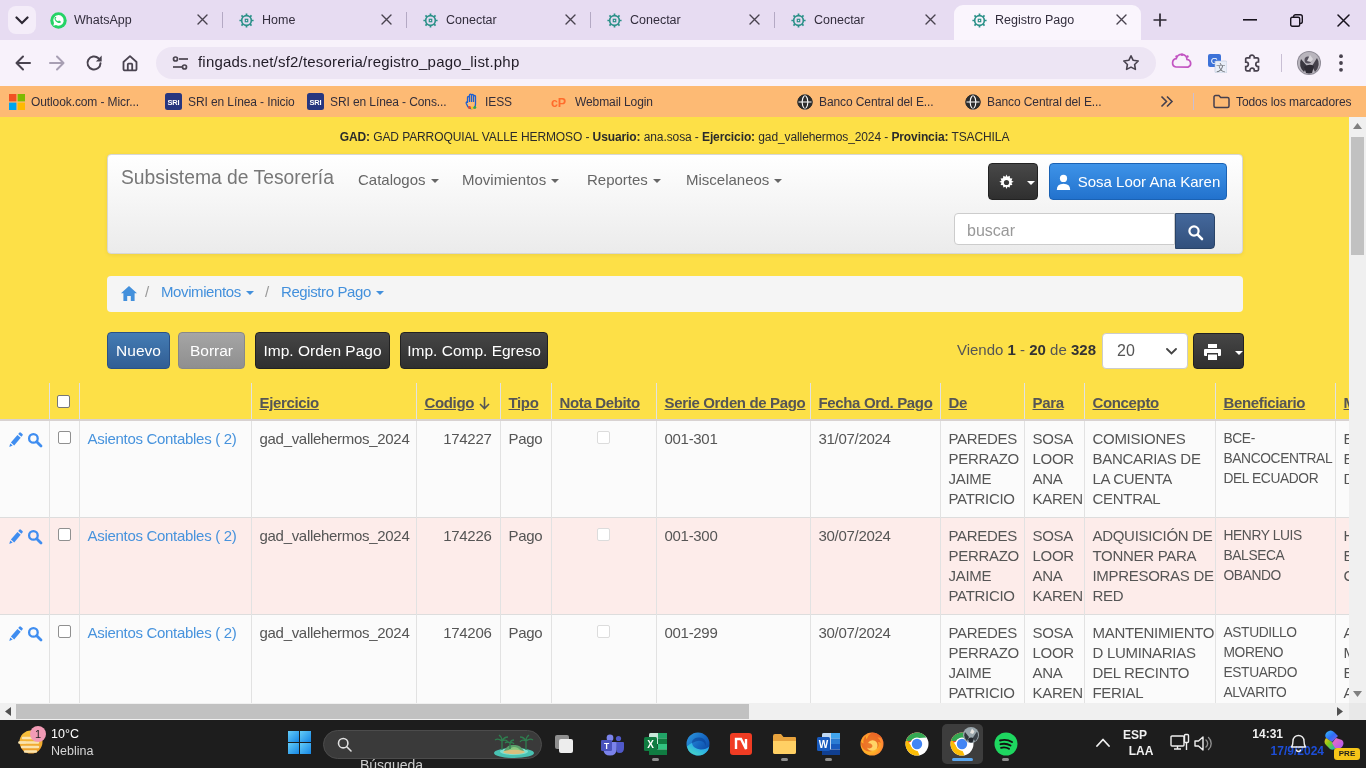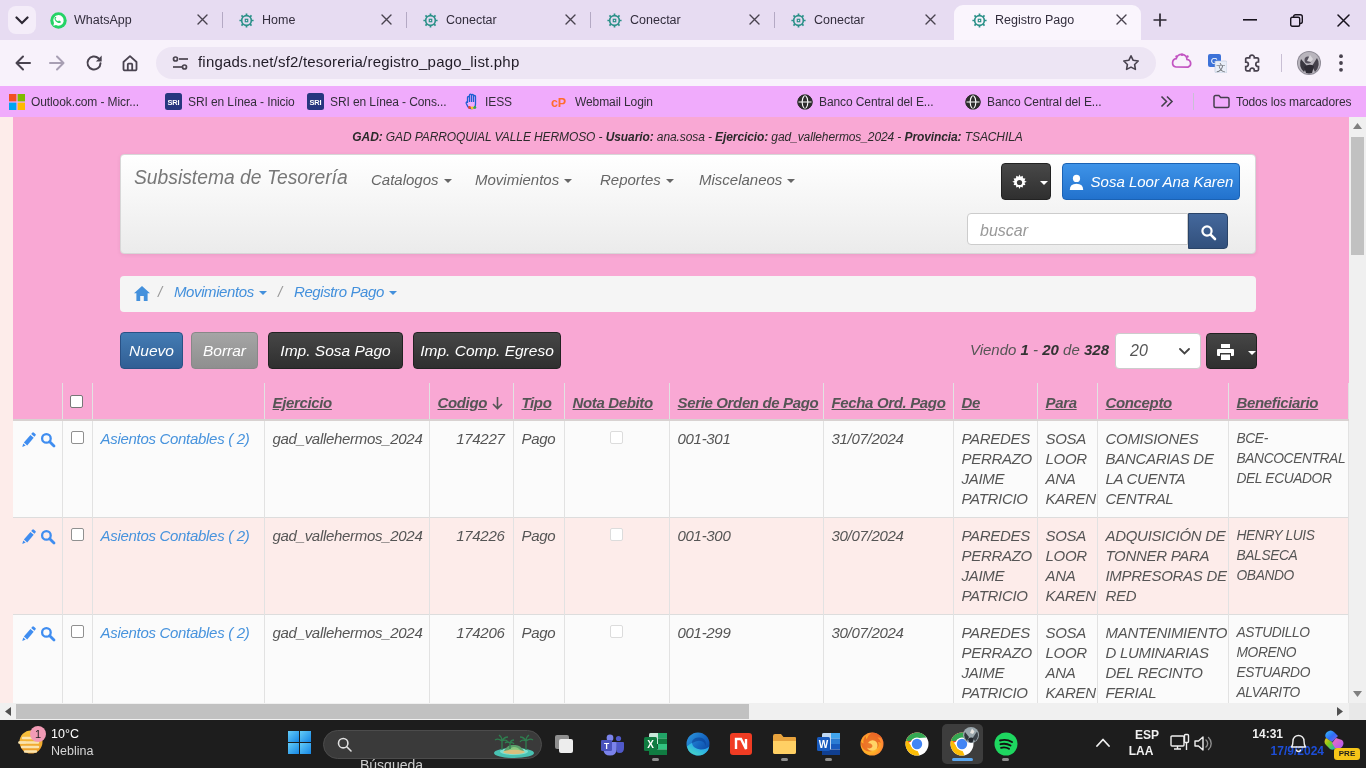--- a/index.html
+++ b/index.html
@@ -109,21 +109,21 @@
       <span class="tabx" style="left:162px;">
         <svg width="11" height="11" viewBox="0 0 11 11">
           <path d="M1 1 L10 10 M10 1 L1 10" stroke="#49434f" stroke-width="1.4" stroke-linecap="round"></path>
         </svg>
       </span>
     </div>
 <svg style="position:absolute;left:1153px;top:13px;" width="14" height="14" viewBox="0 0 14 14">
       <path d="M7 0.5 V13.5 M0.5 7 H13.5" stroke="#2c2733" stroke-width="1.7"></path>
     </svg>
 </div>
-<div id="bookbar2" style="position:absolute;left:0;top:86px;width:1366px;height:31px;background:#f0abfc;">
+<div id="bookbar2" style="position:absolute;left:0;top:86px;width:1366px;height:31px;background:#fdba74;">
 <div class="bkitem" style="left:9px;">
       <svg width="16" height="16" viewBox="0 0 16 16">
         <rect x="0" y="0" width="7.4" height="7.4" fill="#f25022"></rect>
         <rect x="8.6" y="0" width="7.4" height="7.4" fill="#7fba00"></rect>
         <rect x="0" y="8.6" width="7.4" height="7.4" fill="#00a4ef"></rect>
         <rect x="8.6" y="8.6" width="7.4" height="7.4" fill="#ffb900"></rect>
       </svg>
       <span>Outlook.com - Micr...</span>
     </div>
 <div class="bkitem" style="left:165px;">
@@ -246,21 +246,21 @@
       <path d="M13 4 l3 4 -2 3 -4-1 Z" fill="#d8d5da"></path>
     </svg>
   <svg style="position:absolute;left:1339px;top:14px;" width="4" height="18" viewBox="0 0 4 18" fill="#48424e">
       <circle cx="2" cy="2.2" r="1.9"></circle>
       <circle cx="2" cy="9" r="1.9"></circle>
       <circle cx="2" cy="15.8" r="1.9"></circle>
     </svg>
 </div>
 <style>
 
-#page { position:absolute; left:13px; top:117px; width:1349px; height:586px; background:#f9a8d4; overflow:hidden; font-size:15px; color:#555;font-style:italic; }
+#page { position:absolute; left:0; top:117px; width:1349px; height:586px; background:#fde047; overflow:hidden; font-size:15px; color:#555; }
 #vscroll { position:absolute; left:1349px; top:117px; width:17px; height:586px; background:#f0f0f0; }
 #hscroll { position:absolute; left:0; top:703px; width:1349px; height:17px; background:#f0f0f0; }
 #corner { position:absolute; left:1349px; top:703px; width:17px; height:17px; background:#e8e8e8; }
 #navbar { position:absolute; left:107px; top:37px; width:1136px; height:100px; background:linear-gradient(#ffffff, #ebebeb); border:1px solid #d7d7d7; border-radius:4px; box-shadow:0 1px 4px rgba(0,0,0,.065); }
 .navitem { position:absolute; top:16px; font-size:15px; color:#666; }
 .caret { display:inline-block; width:0; height:0; border-left:4px solid transparent; border-right:4px solid transparent; border-top:4px solid currentColor; vertical-align:2px; margin-left:5px; }
 .btn { position:absolute; top:215px; height:37px; border-radius:4px; color:#fff; font-size:15.5px; display:flex; align-items:center; justify-content:center; }
 table { border-collapse:collapse; table-layout:fixed; width:1356px; font-size:15px; }
 th, td { letter-spacing:-0.3px; border-left:1px solid #e2e2e2; vertical-align:top; padding:8px; line-height:20px; overflow:hidden; white-space:nowrap; text-align:left; font-weight:normal; }
 th:first-child, td:first-child { border-left:none; }
@@ -306,21 +306,21 @@
     <svg style="position:absolute;left:14px;top:10px;" width="16" height="15" viewBox="0 0 16 15" fill="#4390dc">
         <path d="M8 0 L16 7.2 H13.6 V15 H9.8 V10 H6.2 V15 H2.4 V7.2 H0 Z"></path>
       </svg>
     <span style="position:absolute;left:38px;top:7px;color:#999;">/</span>
     <span style="position:absolute;left:54px;top:7px;">Movimientos<span class="caret"></span></span>
     <span style="position:absolute;left:158px;top:7px;color:#999;">/</span>
     <span style="position:absolute;left:174px;top:7px;">Registro Pago<span class="caret"></span></span>
   </div>
   <div class="btn" style="left:107px;width:63px;background:linear-gradient(#447cb4,#315e94);border:1px solid #2a5185;">Nuevo</div>
   <div class="btn" style="left:178px;width:67px;background:linear-gradient(#a5a5a5,#8f8f8f);border:1px solid #888;">Borrar</div>
-  <div class="btn" style="left:255px;width:135px;background:linear-gradient(#464646,#2f2f2f);border:1px solid #222;">Imp. Sosa Pago</div>
+  <div class="btn" style="left:255px;width:135px;background:linear-gradient(#464646,#2f2f2f);border:1px solid #222;">Imp. Orden Pago</div>
   <div class="btn" style="left:400px;width:148px;background:linear-gradient(#464646,#2f2f2f);border:1px solid #222;">Imp. Comp. Egreso</div>
   <div style="position:absolute;left:880px;top:224px;width:216px;text-align:right;font-size:15px;color:#555;">Viendo <b style="color:#333;">1</b> - <b style="color:#333;">20</b> de <b style="color:#333;">328</b></div>
   <div style="position:absolute;left:1102px;top:216px;width:86px;height:36px;background:#fff;border:1px solid #ccc;border-radius:4px;font-size:16px;color:#555;line-height:34px;padding-left:14px;">20
     <svg style="position:absolute;right:10px;top:14px;" width="11" height="7" viewBox="0 0 11 7">
         <path d="M1 1 L5.5 5.5 L10 1" stroke="#444" stroke-width="1.8" fill="none" stroke-linecap="round"></path>
       </svg>
   </div>
   <div style="position:absolute;left:1193px;top:216px;width:51px;height:36px;background:linear-gradient(#464646,#2f2f2f);border:1px solid #222;border-radius:4px;">
     <svg style="position:absolute;left:10px;top:10px;" width="17" height="16" viewBox="0 0 17 16" fill="#fff">
         <rect x="4" y="0" width="9" height="4"></rect>
@@ -622,21 +622,21 @@
     </svg>
 
   <div style="position:absolute;left:652px;top:758px;width:7px;height:3px;border-radius:1.5px;background:#8e8e8e;"></div>
   <div style="position:absolute;left:781px;top:758px;width:7px;height:3px;border-radius:1.5px;background:#8e8e8e;"></div>
   <div style="position:absolute;left:825px;top:758px;width:7px;height:3px;border-radius:1.5px;background:#8e8e8e;"></div>
   <div style="position:absolute;left:1002px;top:758px;width:7px;height:3px;border-radius:1.5px;background:#8e8e8e;"></div>
 
   <svg style="position:absolute;left:1096px;top:738px;" width="14" height="9" viewBox="0 0 14 9">
       <path d="M1 8 L7 1.5 L13 8" stroke="#efefef" stroke-width="1.8" fill="none" stroke-linecap="round" stroke-linejoin="round"></path>
     </svg>
-  <div style="position:absolute;left:1123px;top:728px;width:36px;text-align:right;font-size:12px;font-weight:bold;color:#f0f0f0;">ESP</div>
+  <div style="position:absolute;left:1123px;top:728px;width:36px;text-align:left;font-size:12px;font-weight:bold;color:#f0f0f0;">ESP</div>
   <div style="position:absolute;left:1123px;top:744px;width:36px;text-align:center;font-size:12px;font-weight:bold;color:#f0f0f0;">LAA</div>
   <svg style="position:absolute;left:1170px;top:733px;" width="21" height="21" viewBox="0 0 21 21" fill="none" stroke="#efefef" stroke-width="1.4">
       <rect x="1" y="3" width="13" height="10" rx="1"></rect>
       <path d="M4 16 h7 M7.5 13 v3"></path>
       <rect x="14.5" y="1.5" width="4" height="8" rx="1"></rect>
       <path d="M16.5 9.5 V17"></path>
     </svg>
   <svg style="position:absolute;left:1194px;top:735px;" width="20" height="17" viewBox="0 0 20 17">
       <path d="M1 6 h3.5 L9 2 v13 L4.5 11 H1 Z" fill="none" stroke="#efefef" stroke-width="1.4" stroke-linejoin="round"></path>
       <path d="M12 5 a4.5 4.5 0 0 1 0 7 M14.5 2.5 a8 8 0 0 1 0 12" stroke="#8e8e8e" stroke-width="1.4" fill="none" stroke-linecap="round"></path>

